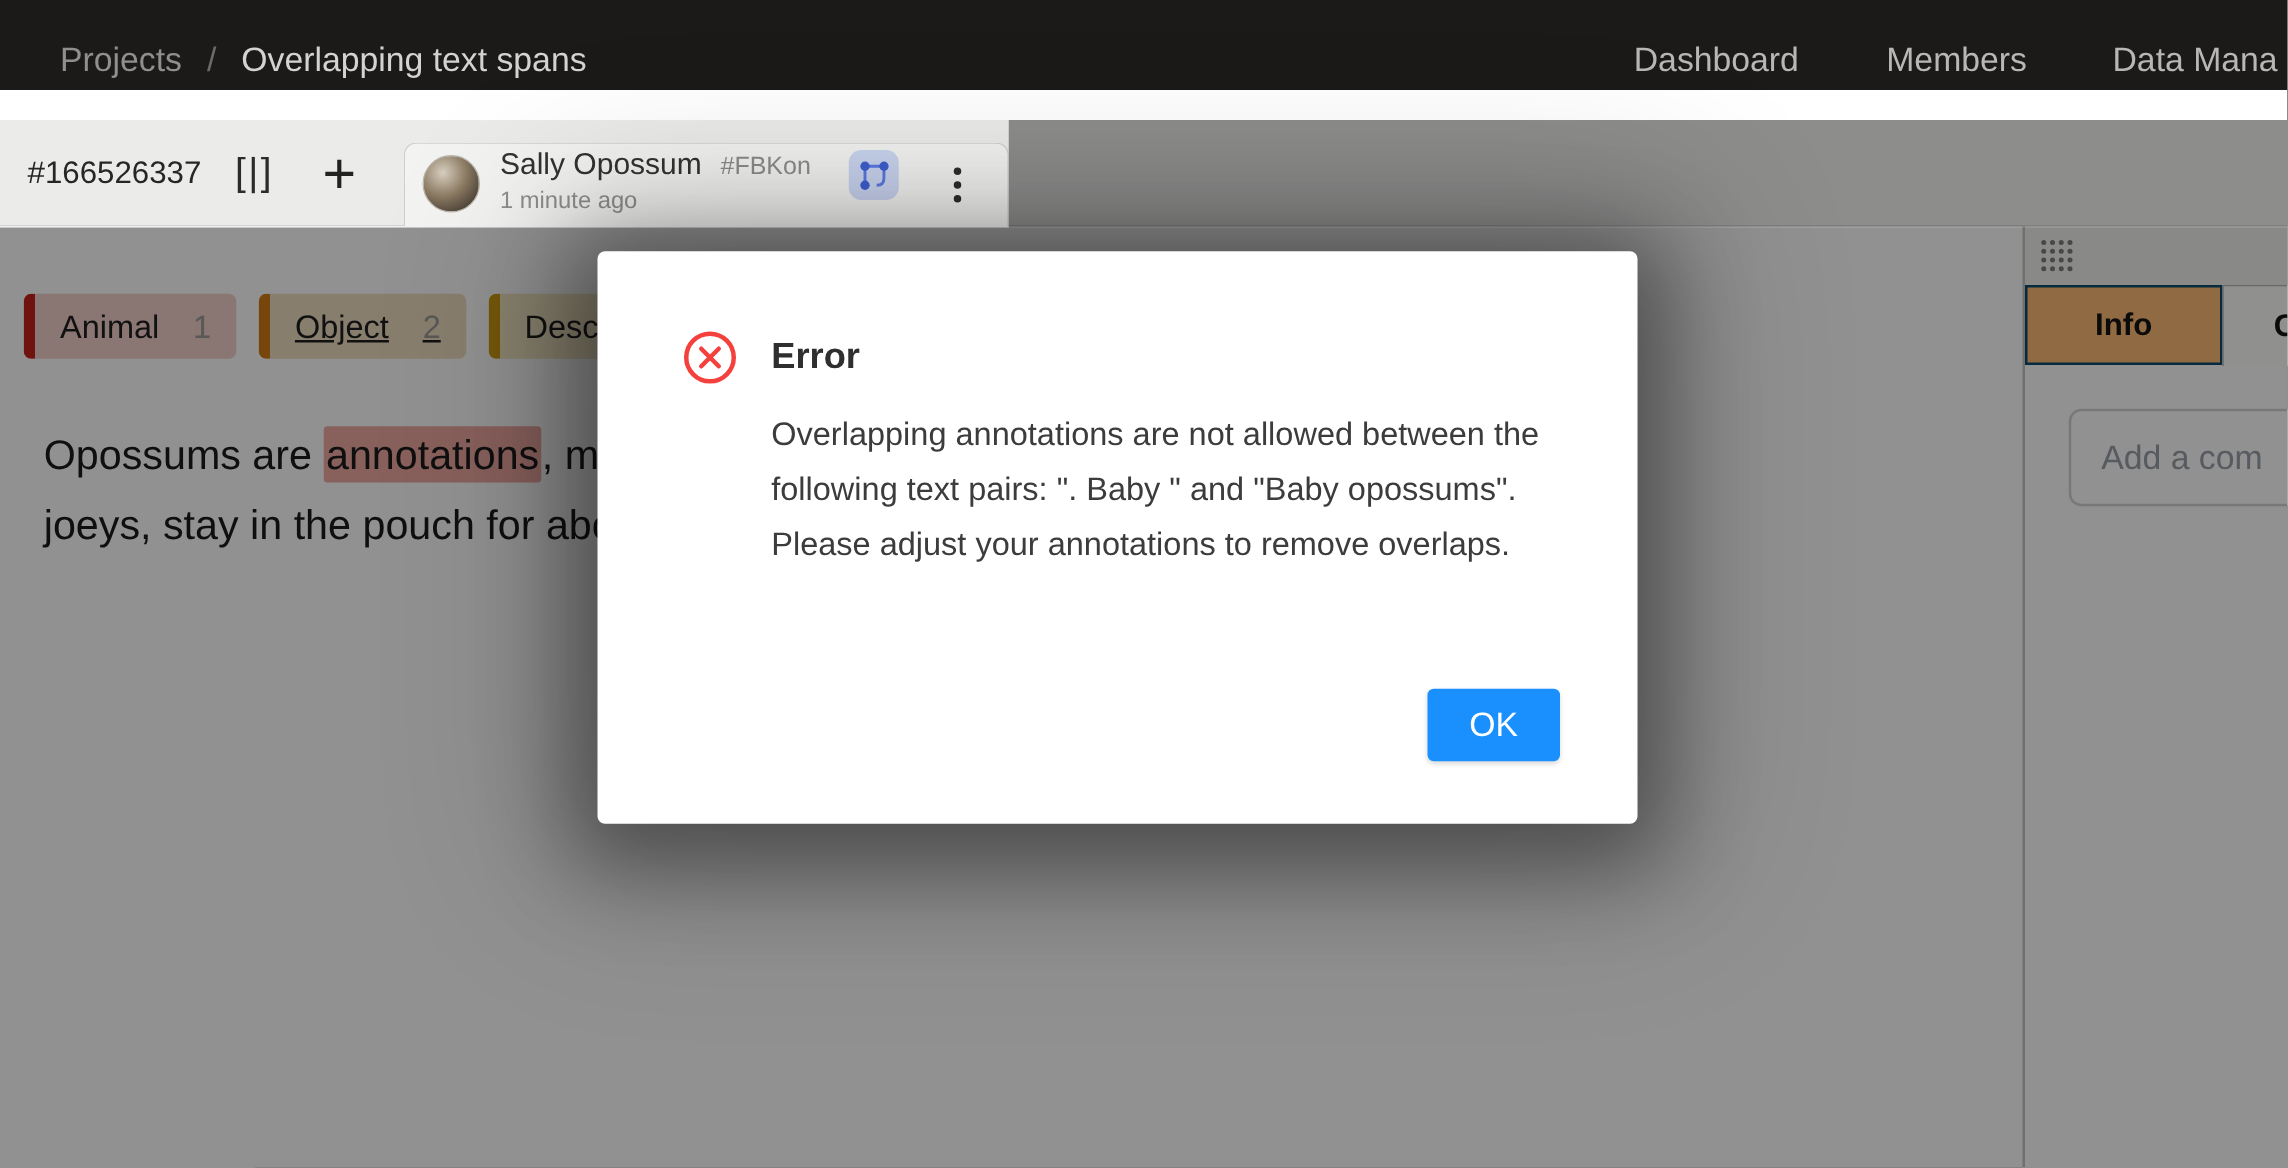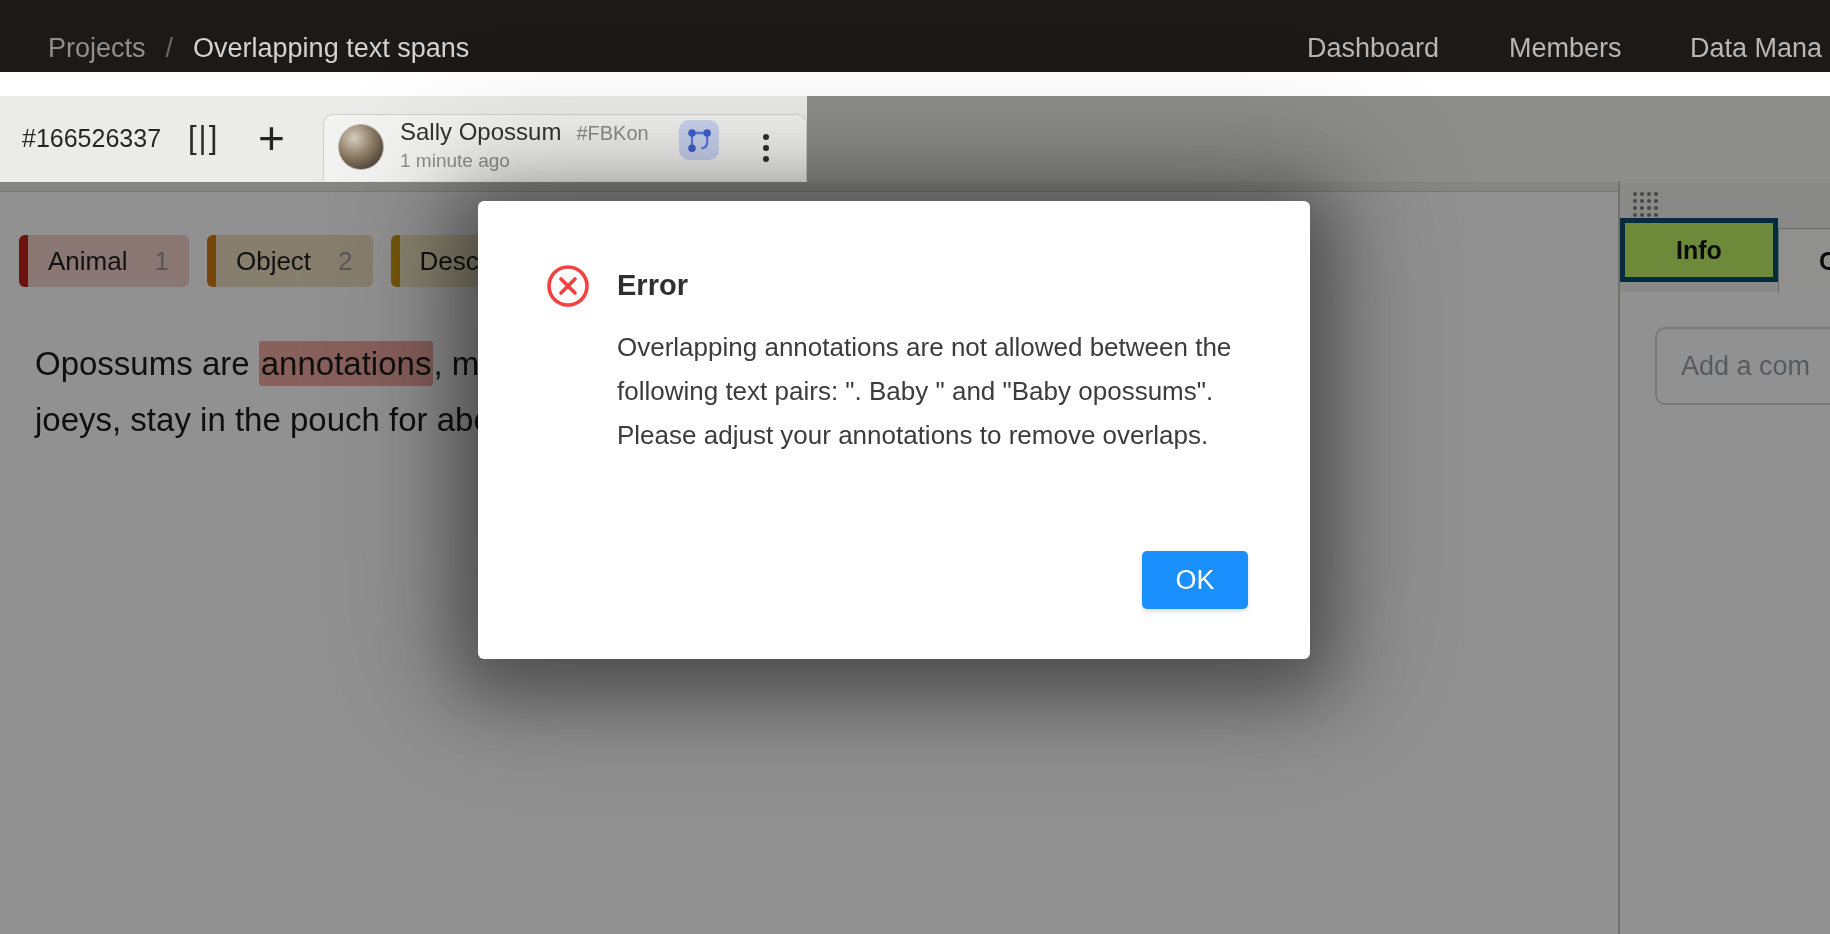--- a/index.html
+++ b/index.html
@@ -12,21 +12,21 @@
 
   
   .topbar { position:absolute; left:0; top:0; width:1830px; height:72px; background:#1b1a18; }
   .crumbs { position:absolute; left:48px; top:0; height:96px; display:flex; align-items:center; font-size:27px; }
   .crumb-projects { color:#8f8f8d; cursor:pointer; }
   .crumb-sep { color:#6b6b69; margin:0 20px; }
   .crumb-current { color:#d3d3d1; }
   .topnav-item { position:absolute; top:0; height:96px; display:flex; align-items:center; color:#b7b7b5; font-size:27px; cursor:pointer; white-space:nowrap; }
 
   
-  .toolbar { position:absolute; left:0; top:96px; width:1830px; height:96px; background:#ebebe9; border-bottom:1px solid #d4d4d2; }
+  .toolbar { position:absolute; left:0; top:96px; width:1830px; height:85px; background:#ebebe9; border-bottom:1px solid #d4d4d2; }
   .task-id { position:absolute; left:22px; top:0; height:84px; display:flex; align-items:center; font-size:25px; color:#262626; }
   .icon-brackets { position:absolute; left:188px; top:0; height:84px; display:flex; align-items:center; font-size:31px; color:#2b2b2b; letter-spacing:2px; cursor:pointer; }
   .icon-plus { position:absolute; left:258px; top:0; height:84px; display:flex; align-items:center; font-size:46px; font-weight:300; color:#222; cursor:pointer; }
 
   .ann-tab { position:absolute; left:323px; top:18px; width:484px; height:67px; background:#f3f3f1;
     border:1px solid #cfcfcd; border-bottom:none; border-radius:10px 10px 0 0; }
   .avatar { position:absolute; left:14px; top:9px; width:46px; height:46px; border-radius:50%;
     background:radial-gradient(circle at 35% 30%, #d8cfc0, #8c7b63 45%, #453c33 85%);
     border:1px solid #b9b3a8; }
   .ann-meta { position:absolute; left:76px; top:3px; white-space:nowrap; }
@@ -51,22 +51,22 @@
   .doc-line { position:absolute; font-size:33px; line-height:56px; color:#1c1c1c; white-space:nowrap; }
   .hl { border-radius:3px; padding:4px 2px; }
 
   
   .side-divider { position:absolute; left:1618px; top:181px; width:2px; height:753px; background:#c6c6c4; }
   .side-panel { position:absolute; left:1620px; top:181px; width:210px; height:753px; background:#ffffff; }
   .side-strip { position:absolute; left:0; top:0; width:210px; height:111px; background:#f1f1ef; }
   .drag-handle { position:absolute; left:13px; top:11px; display:grid; grid-template-columns:repeat(4,4px);
     grid-auto-rows:4px; gap:3px; cursor:grab; }
   .drag-handle i { width:4px; height:4px; border-radius:50%; background:#7e7e7c; }
-  .tab-info { position:absolute; left:0; top:37px; width:158px; height:64px; background:#bef264;
-    border:5px solid #0c4a6e; display:flex; align-items:center; justify-content:center;
+  .tab-info { position:absolute; left:0; top:47px; width:158px; height:64px; background:#fdba74;
+    border:2px solid #0c4a6e; display:flex; align-items:center; justify-content:center;
     font-size:25px; font-weight:600; color:#141414; cursor:pointer; }
   .tab-comments { position:absolute; left:158px; top:47px; width:60px; height:65px; background:#fdfdfb;
     border:1px solid #b8b8b6; border-bottom:none; display:flex; align-items:center;
     font-size:25px; font-weight:600; color:#141414; padding-left:40px; cursor:pointer; }
   .comment-input { position:absolute; left:35px; top:146px; width:300px; height:78px; background:#fff;
     border:2px solid #d4d4d2; border-radius:10px; padding:0 0 0 24px; font-size:27px;
     font-family:"Liberation Sans", sans-serif; color:#444; outline:none; }
   .comment-input::placeholder { color:#99a0a8; opacity:1; }
 
   
@@ -125,21 +125,21 @@
         </div>
     </div>
   </div>
 
   <div class="tags-row">
     <div class="tag" style="background: rgb(243, 207, 202);">
       <span class="bar" style="background: rgb(194, 35, 27);"></span>
       <span class="t">Animal</span>
       <span class="c">1</span>
     </div>
-    <div class="tag" style="background: rgb(239, 221, 193);">
+    <div class="tag" style="background: rgb(239, 221, 193); text-decoration: underline;">
       <span class="bar" style="background: rgb(209, 124, 22);"></span>
       <span class="t">Object</span>
       <span class="c">2</span>
     </div>
     <div class="tag tag-desc" style="background: rgb(242, 230, 195);">
       <span class="bar" style="background: rgb(204, 154, 20);"></span>
       <span class="t">Descr</span>
     </div>
   </div>
 

